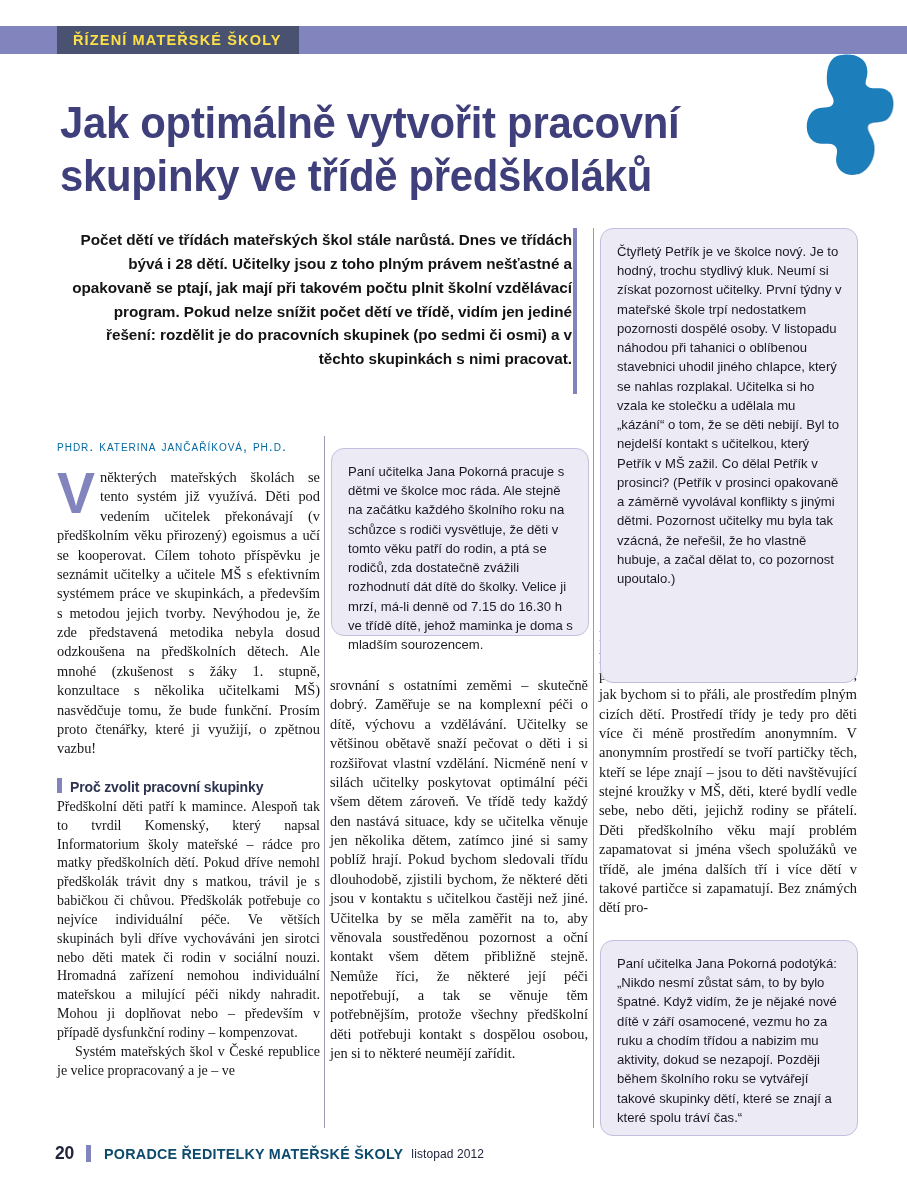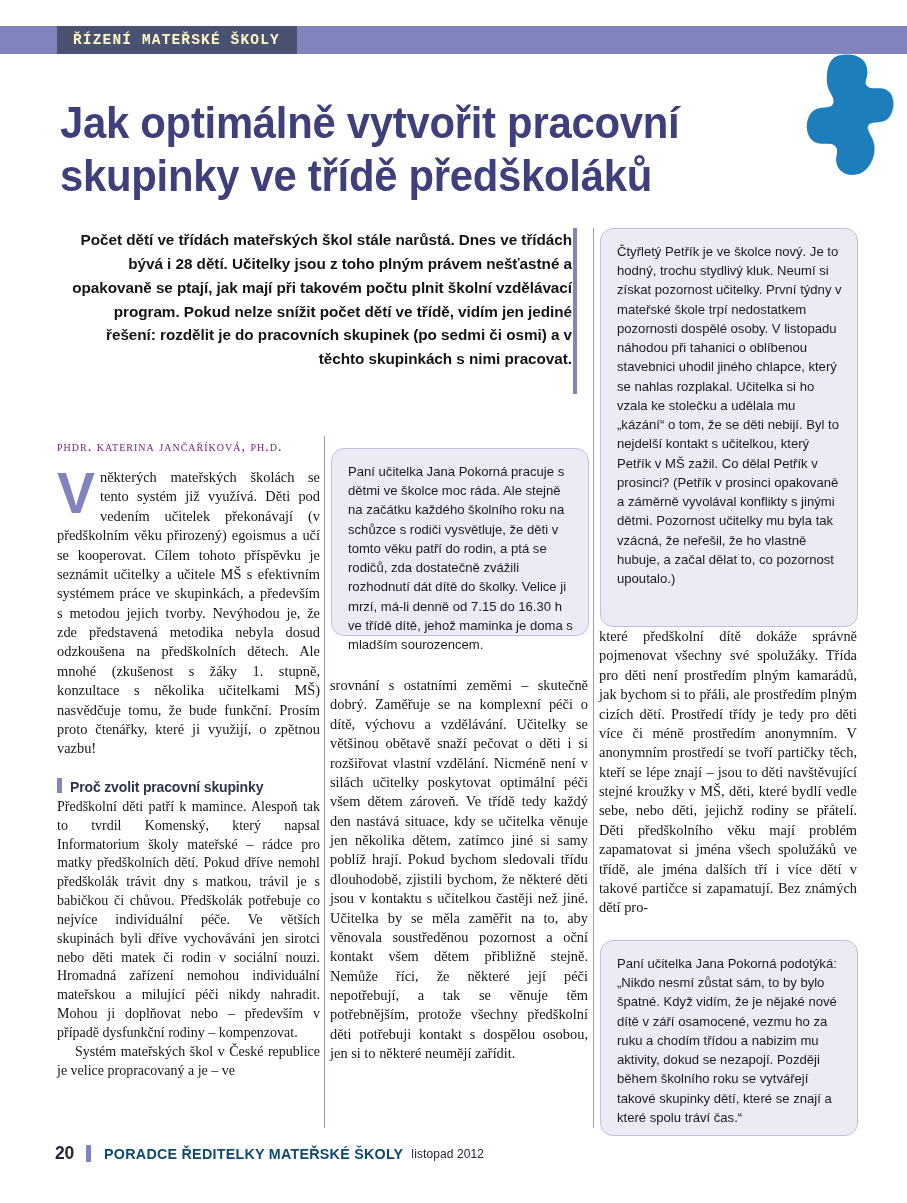--- a/index.html
+++ b/index.html
@@ -30,22 +30,22 @@
     left: 57px;
     top: 26px;
     height: 28px;
     background: #4a5272;
     display: flex;
     align-items: center;
     padding: 0 17px 0 16px;
     box-sizing: border-box;
   }
   .kicker-box .kicker-text {
-    color: #fef9c3;
-    font-family: Liberation Mono, monospace;
+    color: #fde047;
+    font-family: Liberation Sans, sans-serif;
     font-weight: bold;
     font-size: 14.5px;
     letter-spacing: 1.15px;
     white-space: nowrap;
   }
 
   
   .puzzle {
     position: absolute;
     right: 8px;
@@ -102,24 +102,24 @@
     width: 1px;
     background: #9a9ab4;
   }
 
   
   .byline {
     position: absolute;
     left: 57px;
     top: 438px;
     width: 270px;
-    font-family: Liberation Serif, serif;
+    font-family: Liberation Sans, sans-serif;
     font-size: 14.2px;
     letter-spacing: 1.0px;
-    color: #701a75;
+    color: #0369a1;
     font-variant: small-caps;
     text-transform: lowercase;
   }
 
   
   .col {
     position: absolute;
     font-size: 14.4px;
     line-height: 1.345;
     text-align: justify;
@@ -191,21 +191,21 @@
     border: 1px solid #c3bedd;
     border-radius: 13px;
     box-sizing: border-box;
     padding: 13px 15px 13px 16px;
     font-family: "Liberation Sans", sans-serif;
     font-size: 13.1px;
     line-height: 1.47;
     color: #1a1a22;
     text-align: left;
   }
-  .qbox-tr  { left: 600px; top: 228px; width: 258px; height: 399px; }
+  .qbox-tr  { left: 600px; top: 228px; width: 258px; height: 455px; }
   .qbox-mid { left: 331px; top: 448px; width: 258px; height: 188px; }
   .qbox-br  { left: 600px; top: 940px; width: 258px; height: 196px; }
 
   
   .footer {
     position: absolute;
     left: 55px;
     top: 1143px;
     display: flex;
     align-items: center;

